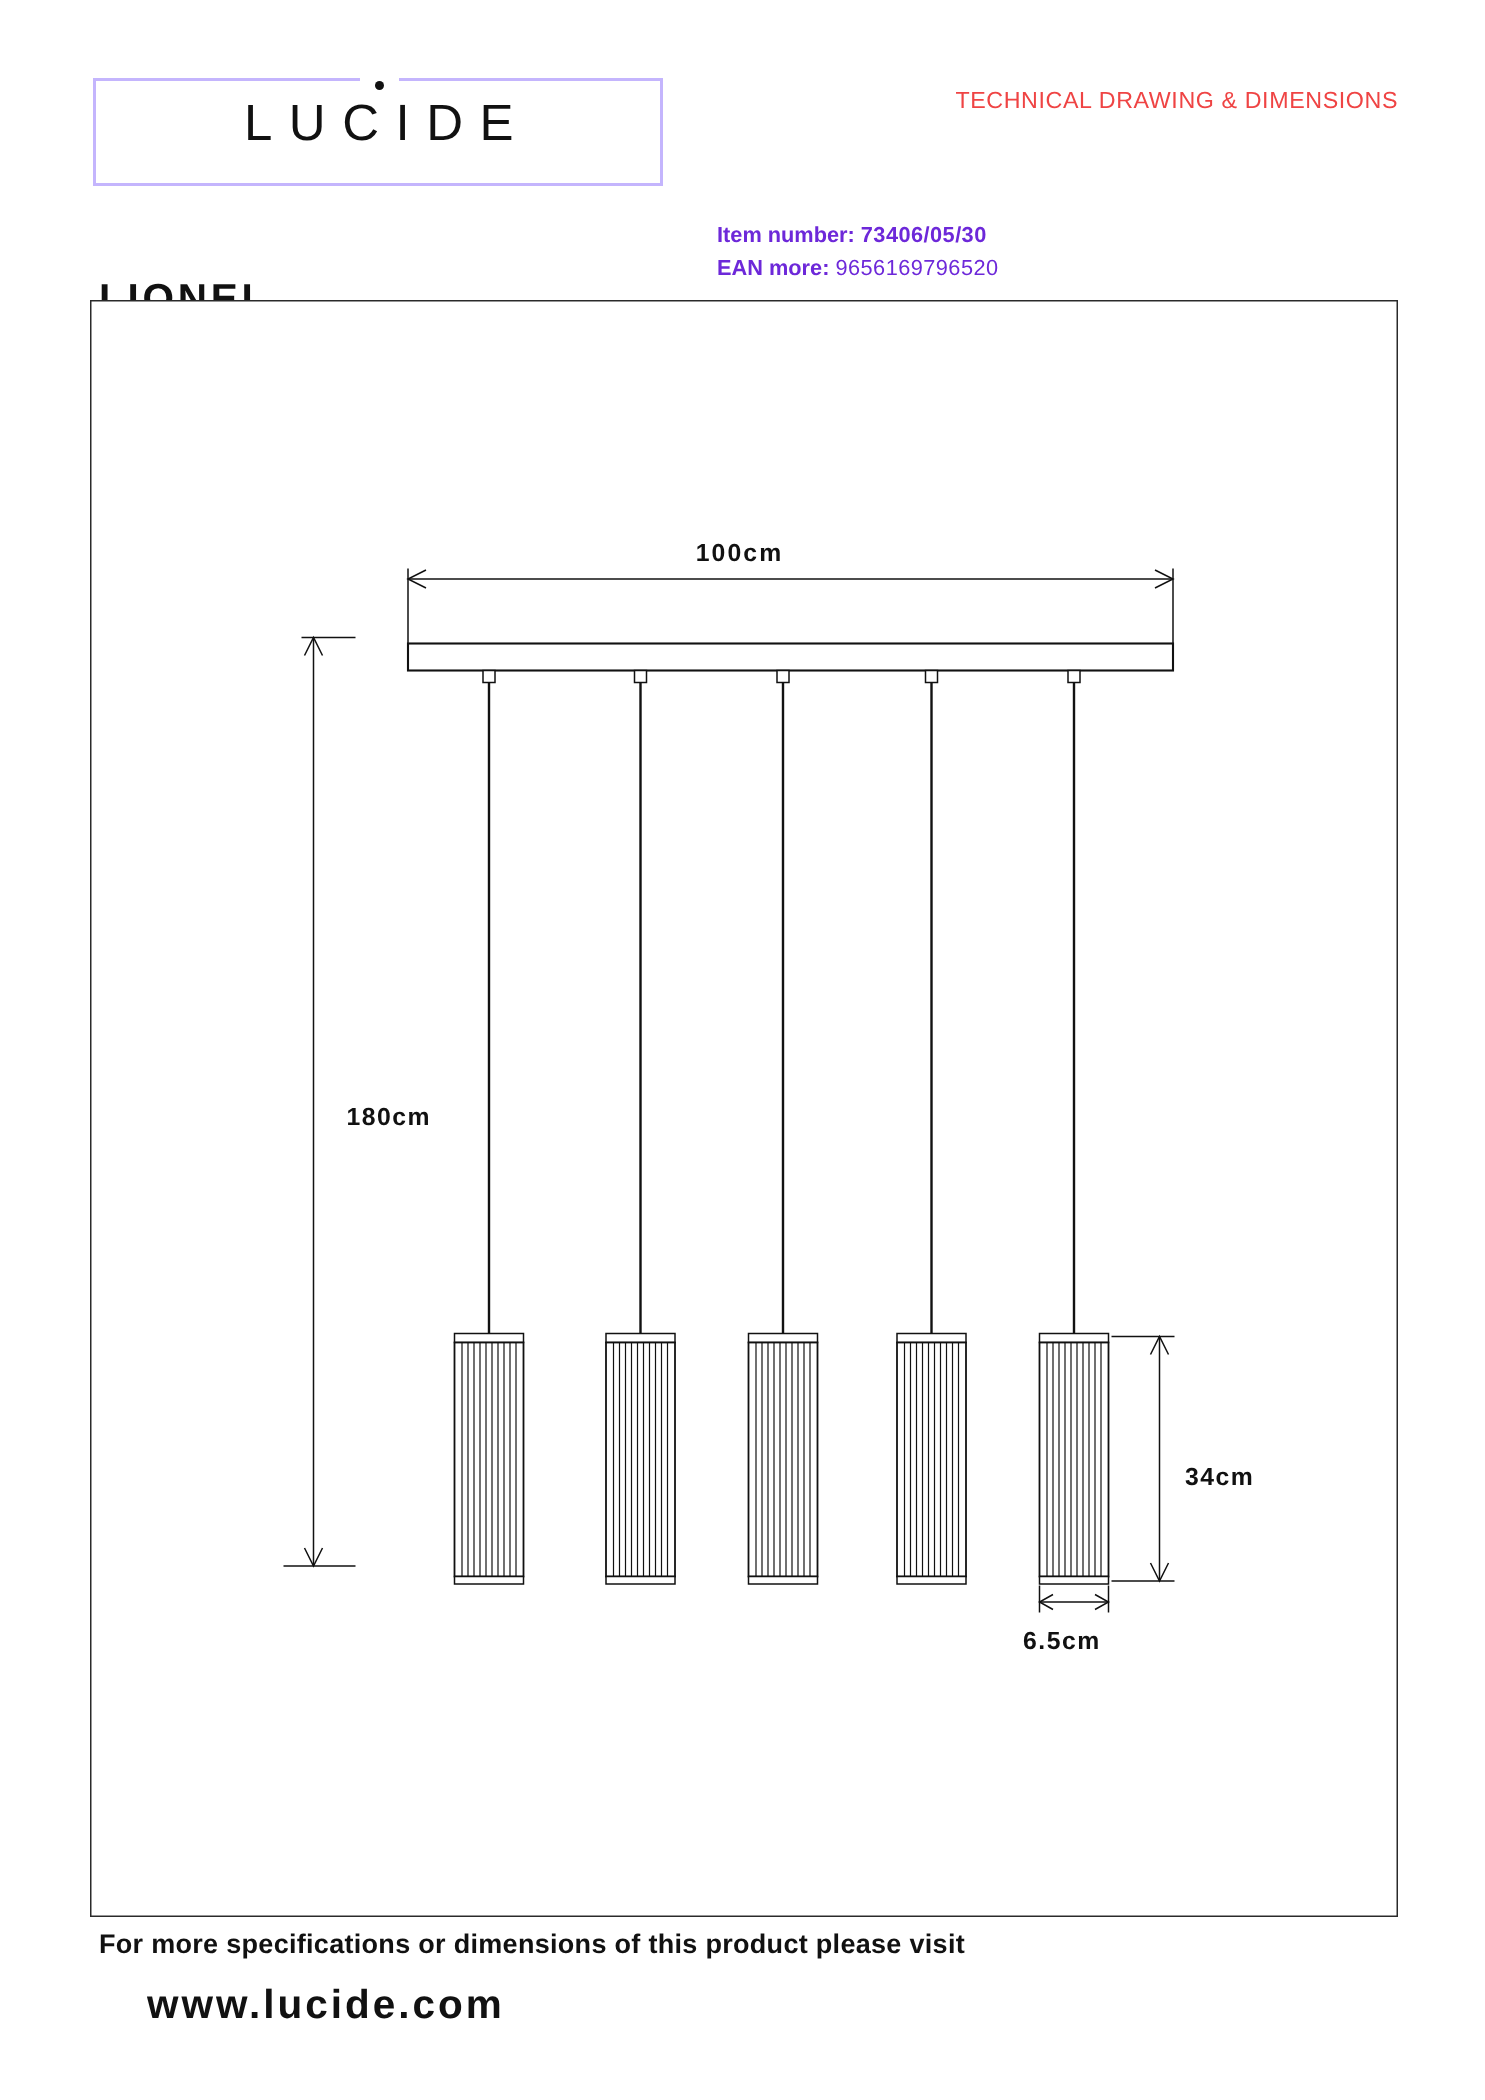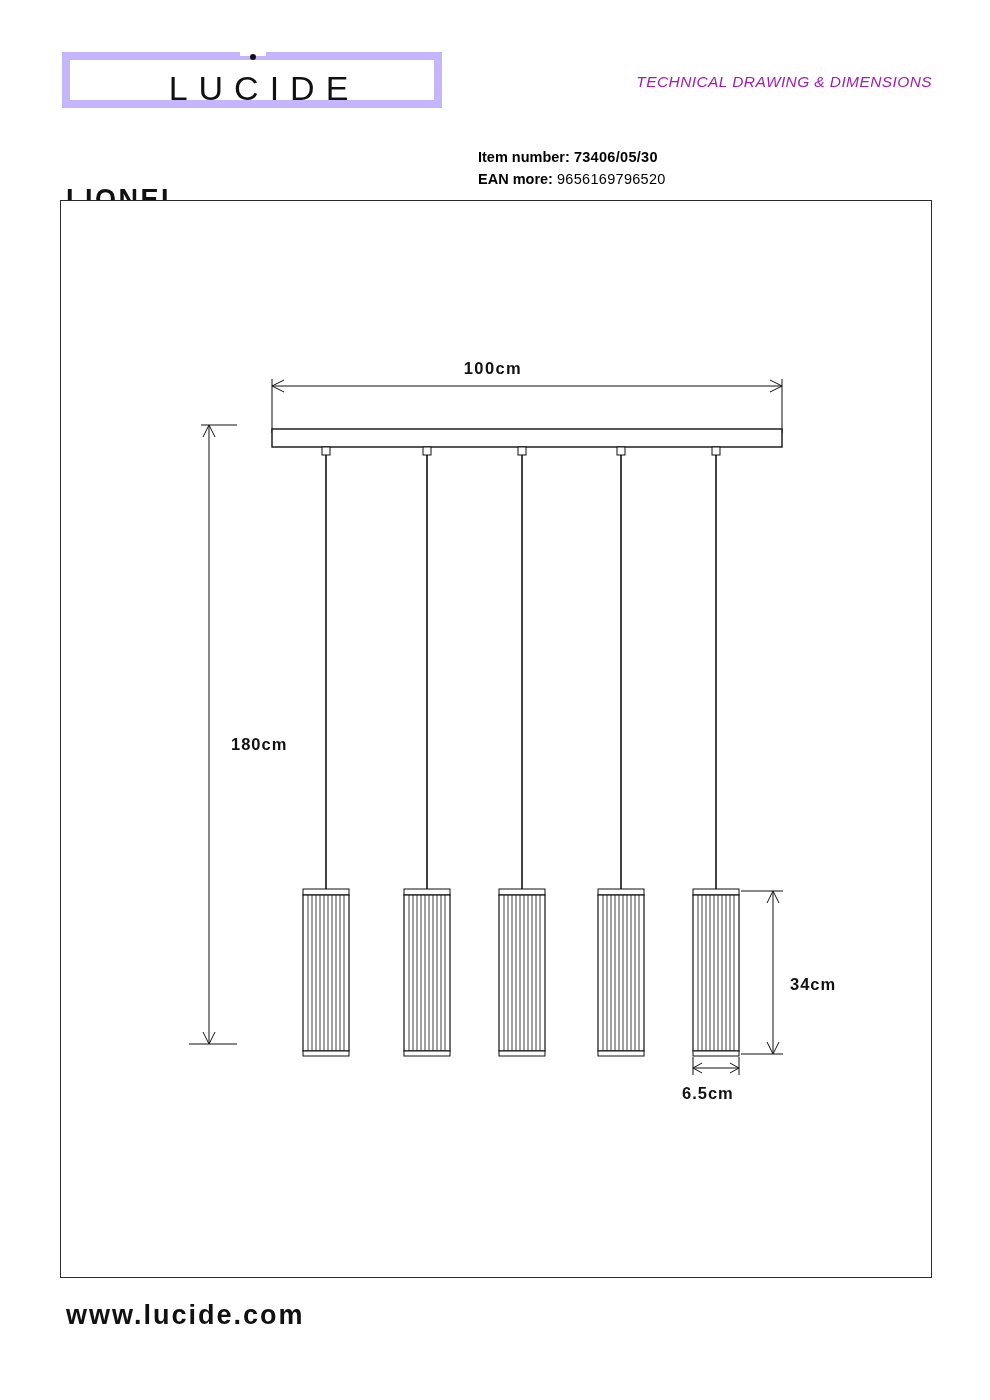--- a/index.html
+++ b/index.html
@@ -22,22 +22,22 @@
     top: 52px;
     left: 62px;
     right: 58px;
     height: 60px;
   }
   .logo-box {
     position: absolute;
     left: 0;
     top: 0;
     width: 380px;
-    height: 56px;
-    border: 8px solid #c4b5fd;
+    height: 72px;
+    border: 2px solid #c4b5fd;
     box-sizing: border-box;
   }
   .logo-text {
     position: absolute;
     left: 0;
     top: 0;
     width: 380px;
     height: 56px;
     line-height: 56px;
     text-align: center;
@@ -62,26 +62,25 @@
     left: 188px;
     top: 2px;
     width: 6px;
     height: 6px;
     background: #111;
     border-radius: 50%;
   }
   .header-right {
     position: absolute;
     right: 0;
-    top: 21px;
+    top: 7px;
     font-size: 15.5px;
     letter-spacing: 0.4px;
-    color: #a21caf;
+    color: #ef4444;
     font-weight: 400;
-    font-style: italic;
   }
 
   
   .title-row {
     position: absolute;
     top: 144px;
     left: 66px;
     right: 58px;
     height: 48px;
   }
@@ -94,21 +93,21 @@
     letter-spacing: 2.5px;
     color: #111;
     margin-top: 40px;
   }
   .meta {
     position: absolute;
     left: 412px;
     top: 2px;
     font-size: 14.5px;
     line-height: 22px;
-    color: #000000;
+    color: #6d28d9;
   }
   .meta .label { font-weight: 700; }
   .meta .value { font-weight: 700; letter-spacing: 0.3px; }
   .meta .value-light { font-weight: 400; letter-spacing: 0.3px; }
 
   
   .frame {
     position: absolute;
     left: 60px;
     top: 200px;
@@ -135,20 +134,21 @@
     font-weight: 700;
     letter-spacing: 0.2px;
     color: #111;
   }
   .footer-line2 {
     margin-top: 14px;
     font-size: 27px;
     font-weight: 700;
     letter-spacing: 2px;
     color: #111;
+    margin-left: 32px;
   }
 </style>
 </head>
 <body>
 
 <div class="header">
   <div class="logo-box">
     <div class="logo-text">LUCIDE</div>
   </div>
   <div class="logo-notch"></div>
@@ -321,14 +321,15 @@
       <line x1="632" y1="856" x2="632" y2="874" stroke="#111" stroke-width="1"></line>
       <line x1="678" y1="856" x2="678" y2="874" stroke="#111" stroke-width="1"></line>
     </g>
     <text x="621" y="898" font-family="Liberation Sans, sans-serif" font-size="16.5" font-weight="700" letter-spacing="1" fill="#111">6.5cm</text>
 
     <text x="432" y="173" text-anchor="middle" font-family="Liberation Sans, sans-serif" font-size="16.5" font-weight="700" letter-spacing="1.4" fill="#111">100cm</text>
   </svg>
 </div>
 
 <div class="footer">
+  <div class="footer-line1">For more specifications or dimensions of this product please visit</div>
   <div class="footer-line2">www.lucide.com</div>
 </div>
 
 </body></html>

